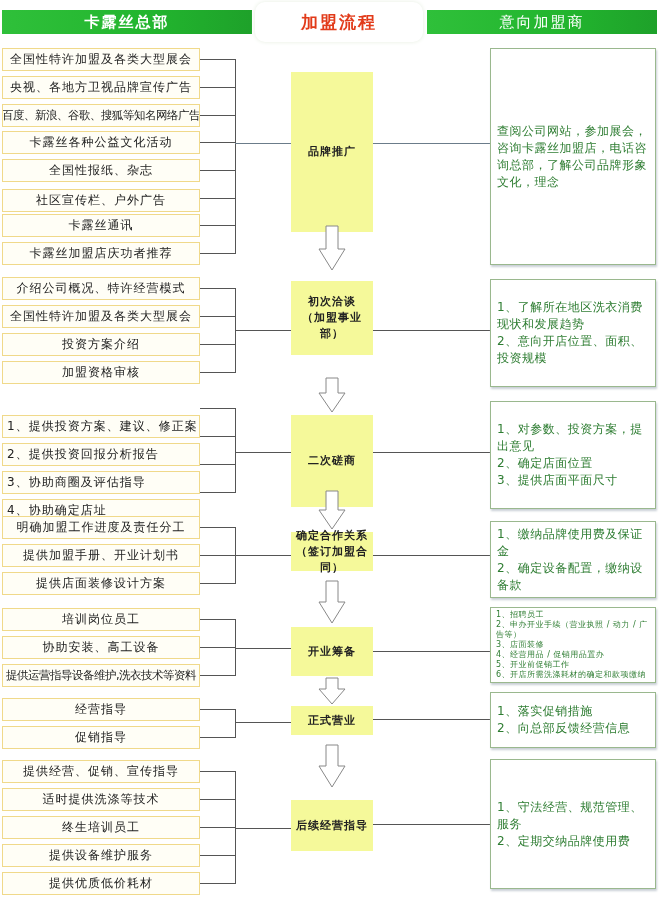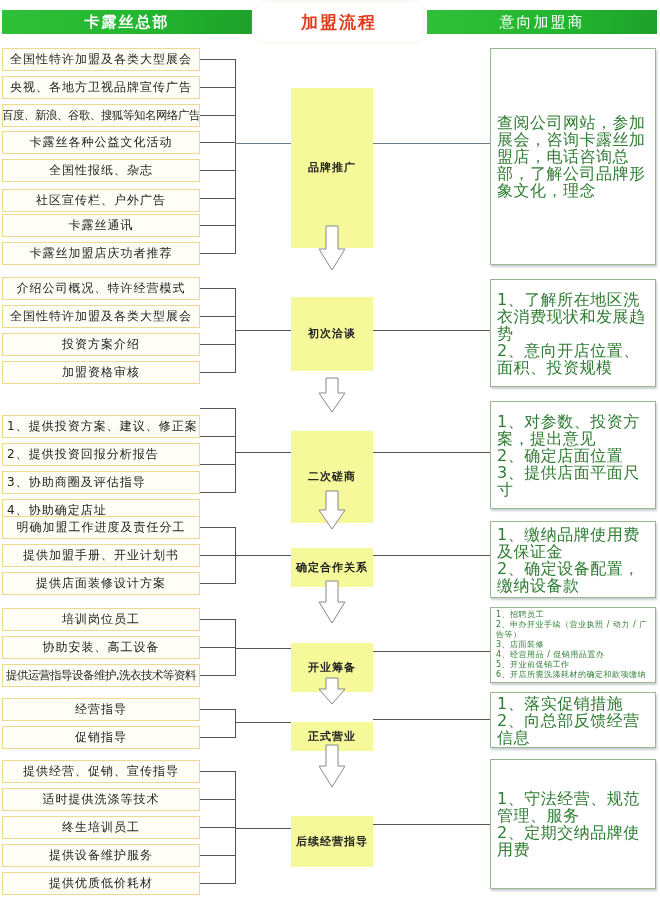--- a/index.html
+++ b/index.html
@@ -18,24 +18,24 @@
   .lbox { position:absolute; left:2px; width:196px; height:21px;
           border:1px solid #f0d98a; background:#fffef6;
           font-size:12px; color:#222; display:flex; align-items:center;
           justify-content:center; white-space:nowrap; overflow:hidden; letter-spacing:1px; }
   .lbox.al { justify-content:flex-start; padding-left:4px; width:192px;margin-top:18px; }
   .lbox.tight { letter-spacing:-0.5px; font-size:11.5px; }
   .line { position:absolute; background:#555; }
   .cbox { position:absolute; left:291px; width:82px; background:#f5f99a;
           font-size:11px; font-weight:bold; color:#222; text-align:center;
           display:flex; flex-direction:column; align-items:center; justify-content:center;
-          line-height:16px; letter-spacing:1px;margin-top:16px; }
+          line-height:16px; letter-spacing:1px; }
   .rbox { position:absolute; left:490px; width:166px; background:#fff;
           border:1px solid #9ab88e; box-shadow:1px 2px 2px #c9cfd6;
-          color:#2e7d32; font-size:16px; line-height:17px;
+          color:#2e7d32; font-size:12px; line-height:17px;
           display:flex; align-items:center; box-sizing:border-box; padding:4px 6px; }
   .rbox .txt { white-space:pre-line; letter-spacing:0.5px; }
   .rbox.small { font-size:8px; line-height:10px; padding:17px 5px; }
   .arrow { position:absolute; left:318px; width:28px; }
 </style>
 </head>
 <body>
 
 <div class="hdr hdr-left">卡露丝总部</div>
 <div class="title">加盟流程</div>
@@ -76,20 +76,21 @@
 <div class="lbox" style="top:333px">投资方案介绍</div>
 <div class="lbox" style="top:361px">加盟资格审核</div>
 <div class="line" style="left:200px;top:288px;width:36px;height:1px"></div>
 <div class="line" style="left:200px;top:316px;width:36px;height:1px"></div>
 <div class="line" style="left:200px;top:344px;width:36px;height:1px"></div>
 <div class="line" style="left:200px;top:372px;width:36px;height:1px"></div>
 <div class="line" style="left:235px;top:288px;width:1px;height:85px"></div>
 <div class="line" style="left:235px;top:330px;width:56px;height:1px"></div>
 <div class="cbox" style="top:281px;height:74px">
   <span>初次洽谈</span>
+  <span>（加盟事业部）</span>
 </div>
 <div class="line" style="left:373px;top:330px;width:117px;height:1px"></div>
 <div class="rbox" style="top:279px;height:108px">
   <span class="txt">1、了解所在地区洗衣消费现状和发展趋势
 2、意向开店位置、面积、投资规模</span>
 </div>
 <svg class="arrow" style="top:377px;height:36px" viewBox="0 0 28 36">
   <path d="M8 1 H20 V16 H27 L14 35 L1 16 H8 Z" fill="#fff" stroke="#888" stroke-width="1"></path>
 </svg>
 
@@ -119,20 +120,21 @@
 <div class="lbox" style="top:516px">明确加盟工作进度及责任分工</div>
 <div class="lbox" style="top:544px">提供加盟手册、开业计划书</div>
 <div class="lbox" style="top:572px">提供店面装修设计方案</div>
 <div class="line" style="left:200px;top:527px;width:36px;height:1px"></div>
 <div class="line" style="left:200px;top:555px;width:36px;height:1px"></div>
 <div class="line" style="left:200px;top:583px;width:36px;height:1px"></div>
 <div class="line" style="left:235px;top:527px;width:1px;height:57px"></div>
 <div class="line" style="left:235px;top:555px;width:56px;height:1px"></div>
 <div class="cbox" style="top:532px;height:39px">
   <span>确定合作关系</span>
+  <span>（签订加盟合同）</span>
 </div>
 <div class="line" style="left:373px;top:555px;width:117px;height:1px"></div>
 <div class="rbox" style="top:521px;height:77px">
   <span class="txt">1、缴纳品牌使用费及保证金
 2、确定设备配置，缴纳设备款</span>
 </div>
 <svg class="arrow" style="top:580px;height:44px" viewBox="0 0 28 44">
   <path d="M8 1 H20 V22 H27 L14 43 L1 22 H8 Z" fill="#fff" stroke="#888" stroke-width="1"></path>
 </svg>
 

